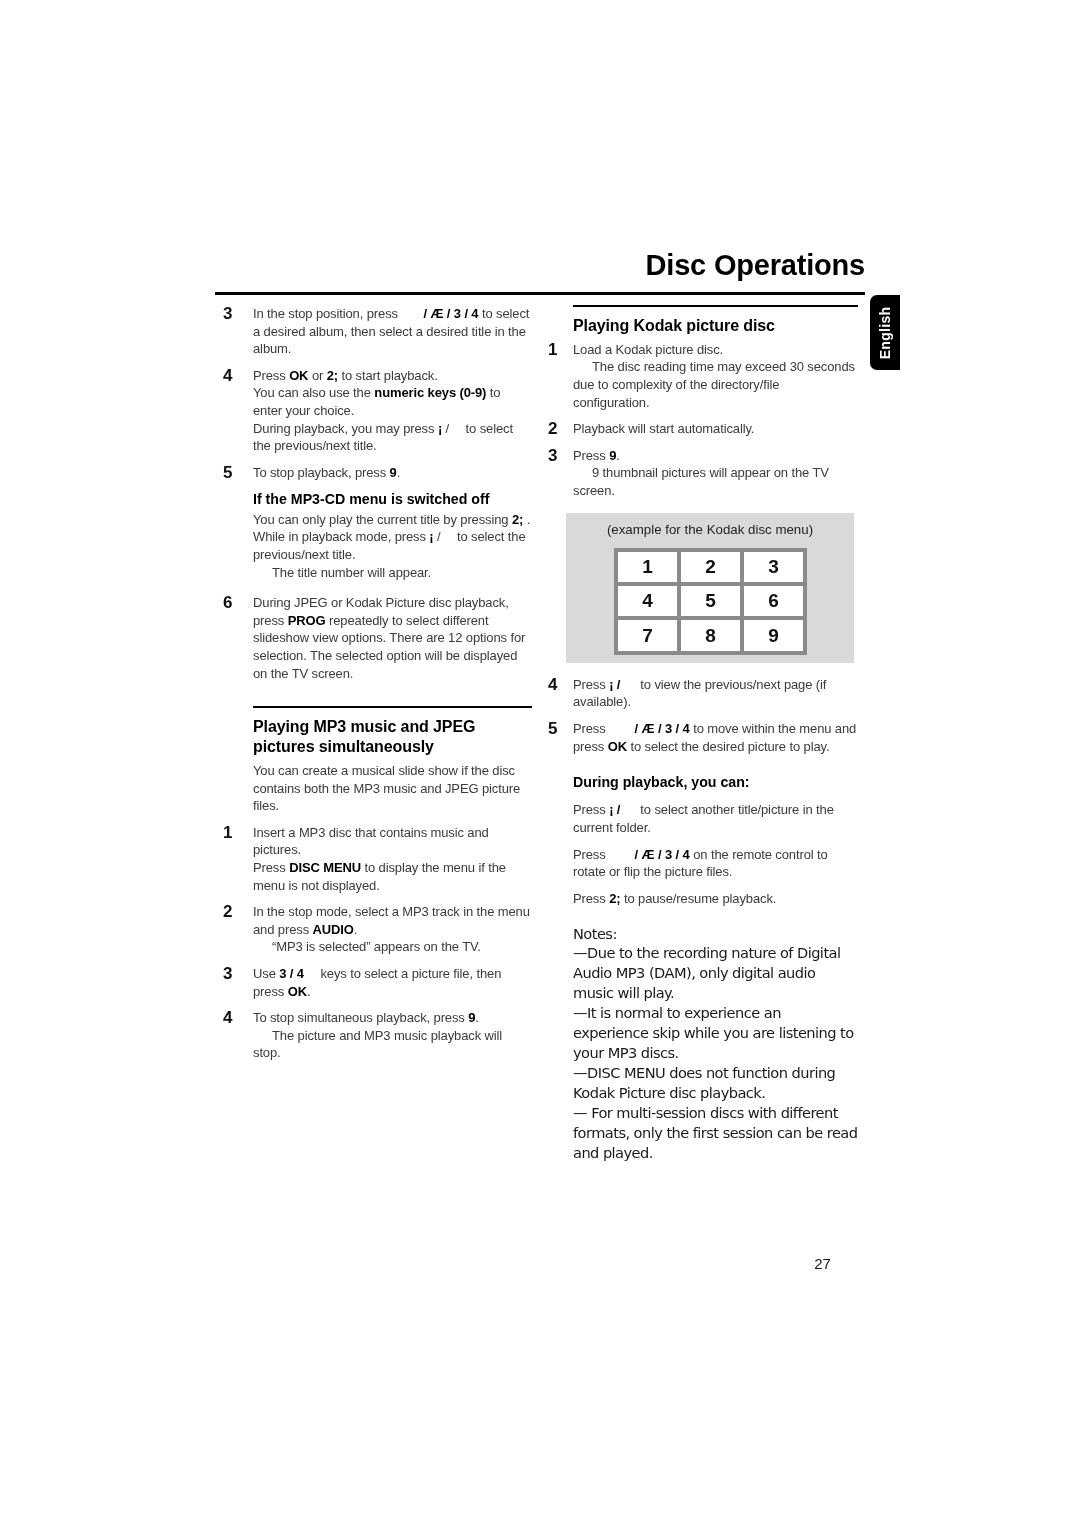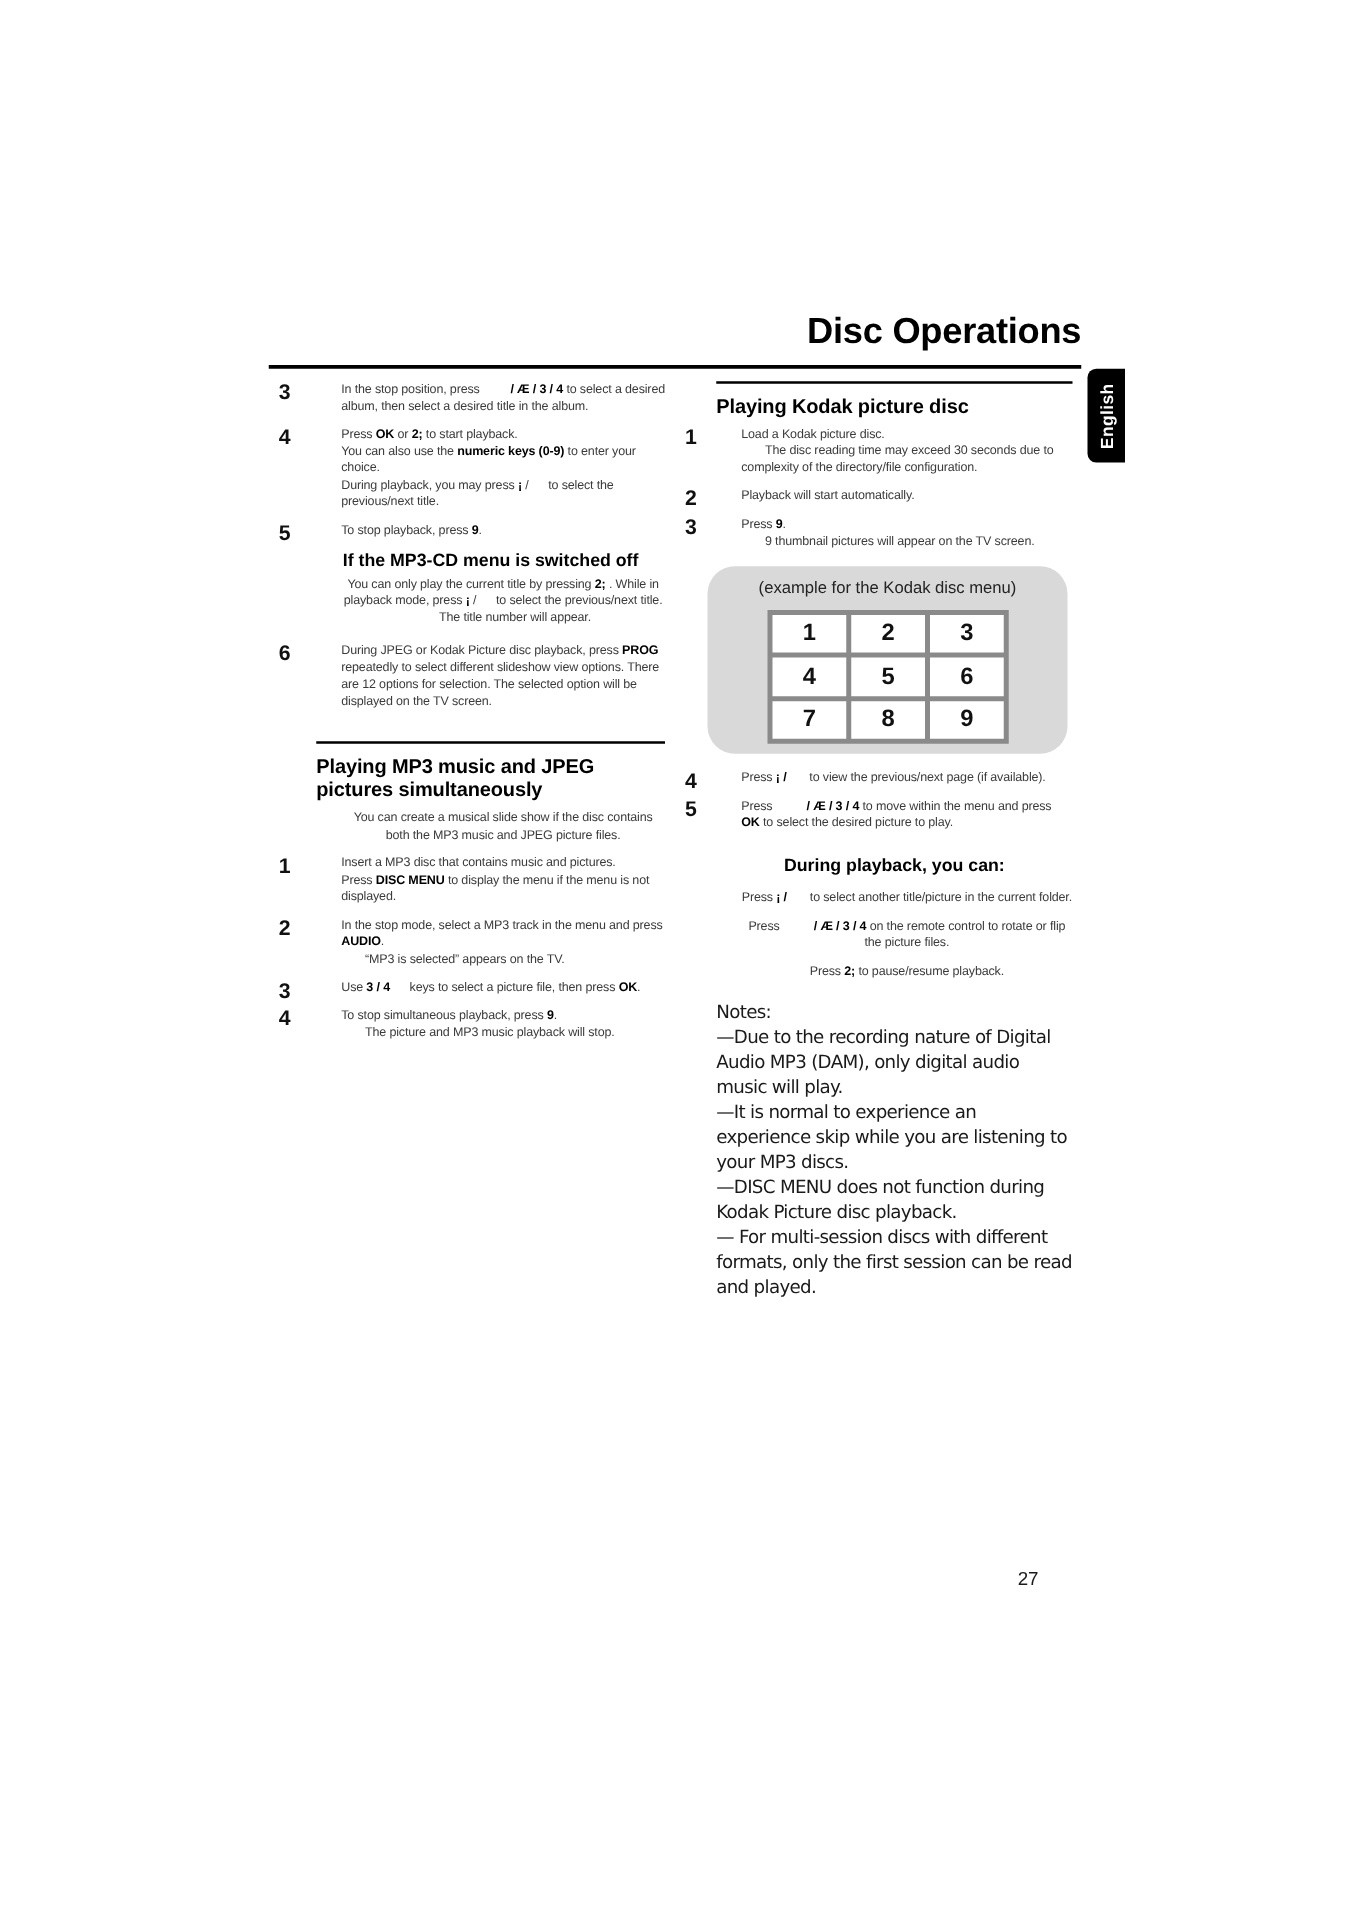--- a/index.html
+++ b/index.html
@@ -112,46 +112,44 @@
     top: -1px;
     width: 20px;
     font-size: 17px;
     font-weight: bold;
     color: #111111;
     font-family: "Liberation Sans", sans-serif;
   }
   .step.right > .num { left: 0px; width: 17px; }
 
   .body-txt {
-    font-size: 10px;
+    font-size: 13px;
     line-height: 1.355;
     color: #3b3b3b;
     font-family: "Liberation Sans", sans-serif;
     letter-spacing: -0.12px;
-    margin-left: 20px;
   }
   .body-txt b, .bold {
     font-weight: bold;
     color: #000000;
   }
   .sub-head {
     font-size: 14.2px;
     font-weight: bold;
     color: #000000;
     line-height: 1.36;
     margin-bottom: 1px;
     font-family: "Liberation Sans", sans-serif;
   }
   .indent { display: inline-block; width: 19px; }
 
   
   .para {
     padding-left: 31px;
     margin-bottom: 9px;
-    text-align: center;
   }
   .para.right { padding-left: 25px; }
 
   
   .glyph {
     font-weight: bold;
     color: #000000;
     font-family: "Liberation Sans", sans-serif;
   }
   .glyph-missing {
@@ -163,21 +161,20 @@
     width: 13px;
   }
 
   
   .figure {
     margin: 13px 0 13px 18px;
     width: 288px;
     height: 150px;
     background: #d9d9d9;
     position: relative;
-    border-radius: 22px;
   }
   .figure .fig-caption {
     position: absolute;
     left: 0; right: 0;
     top: 9px;
     text-align: center;
     font-size: 13.3px;
     color: #232323;
     font-family: "Liberation Sans", sans-serif;
   }

